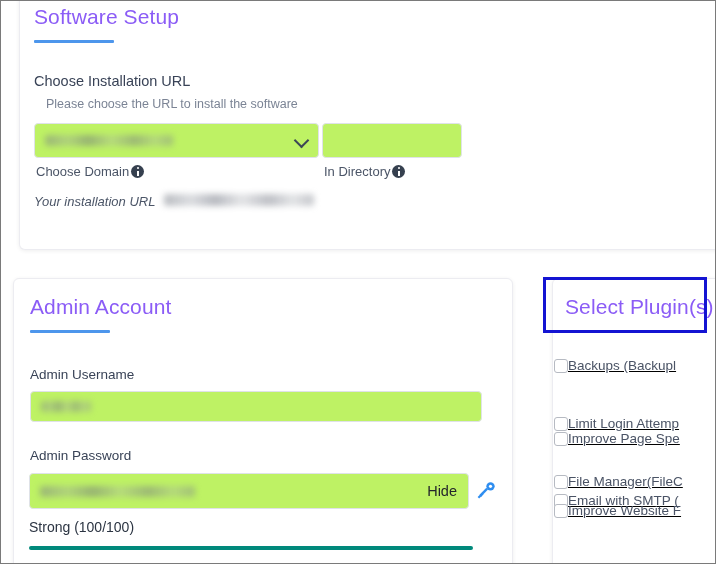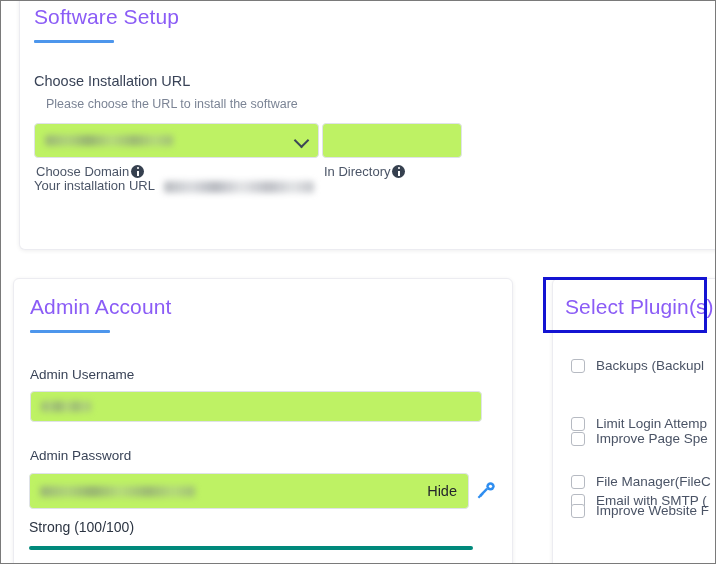--- a/index.html
+++ b/index.html
@@ -217,25 +217,25 @@
     top: 545px;
     width: 444px;
     height: 4px;
     background: #00897b;
     border-radius: 2px;
   }
 
   
   .plugin-row {
     position: absolute;
-    left: 18px;
+    left: 1px;
     display: flex;
     align-items: center;
-    gap: 11px;
-    white-space: nowrap;
+    white-space: nowrap;
+    text-decoration: underline;
   }
   .checkbox {
     width: 14px;
     height: 14px;
     box-sizing: border-box;
     border: 1px solid #b6bac2;
     border-radius: 3px;
     background: #ffffff;
     flex: none;
   }
@@ -285,21 +285,21 @@
 
     <div class="input-box" style="left:302px;top:162px;width:140px;height:35px;">
       
     </div>
 
     <div class="under-label" style="position:absolute;left:304px;top:203px;">
       <span>In Directory</span>
       <span class="info-icon"></span>
     </div>
 
-    <div style="position:absolute;left:14px;top:217px;display:flex;align-items:flex-end;gap:9px;">
+    <div style="position:absolute;left:14px;top:233px;display:flex;align-items:flex-start;gap:9px;font-style:italic;">
       <span class="under-label">Your installation URL</span>
       <span class="blur" style="width:150px;height:12px;">&nbsp;&nbsp;&nbsp;&nbsp;&nbsp;&nbsp;&nbsp;&nbsp;&nbsp;&nbsp;&nbsp;&nbsp;&nbsp;&nbsp;&nbsp;&nbsp;&nbsp;&nbsp;&nbsp;&nbsp;&nbsp;&nbsp;&nbsp;&nbsp;&nbsp;&nbsp;&nbsp;&nbsp;</span>
     </div>
 
   </div>
 
   <div class="card" id="card-admin">
 
     <div style="position:absolute;left:16px;top:16px;">
       <div class="section-title">Admin Account</div>

